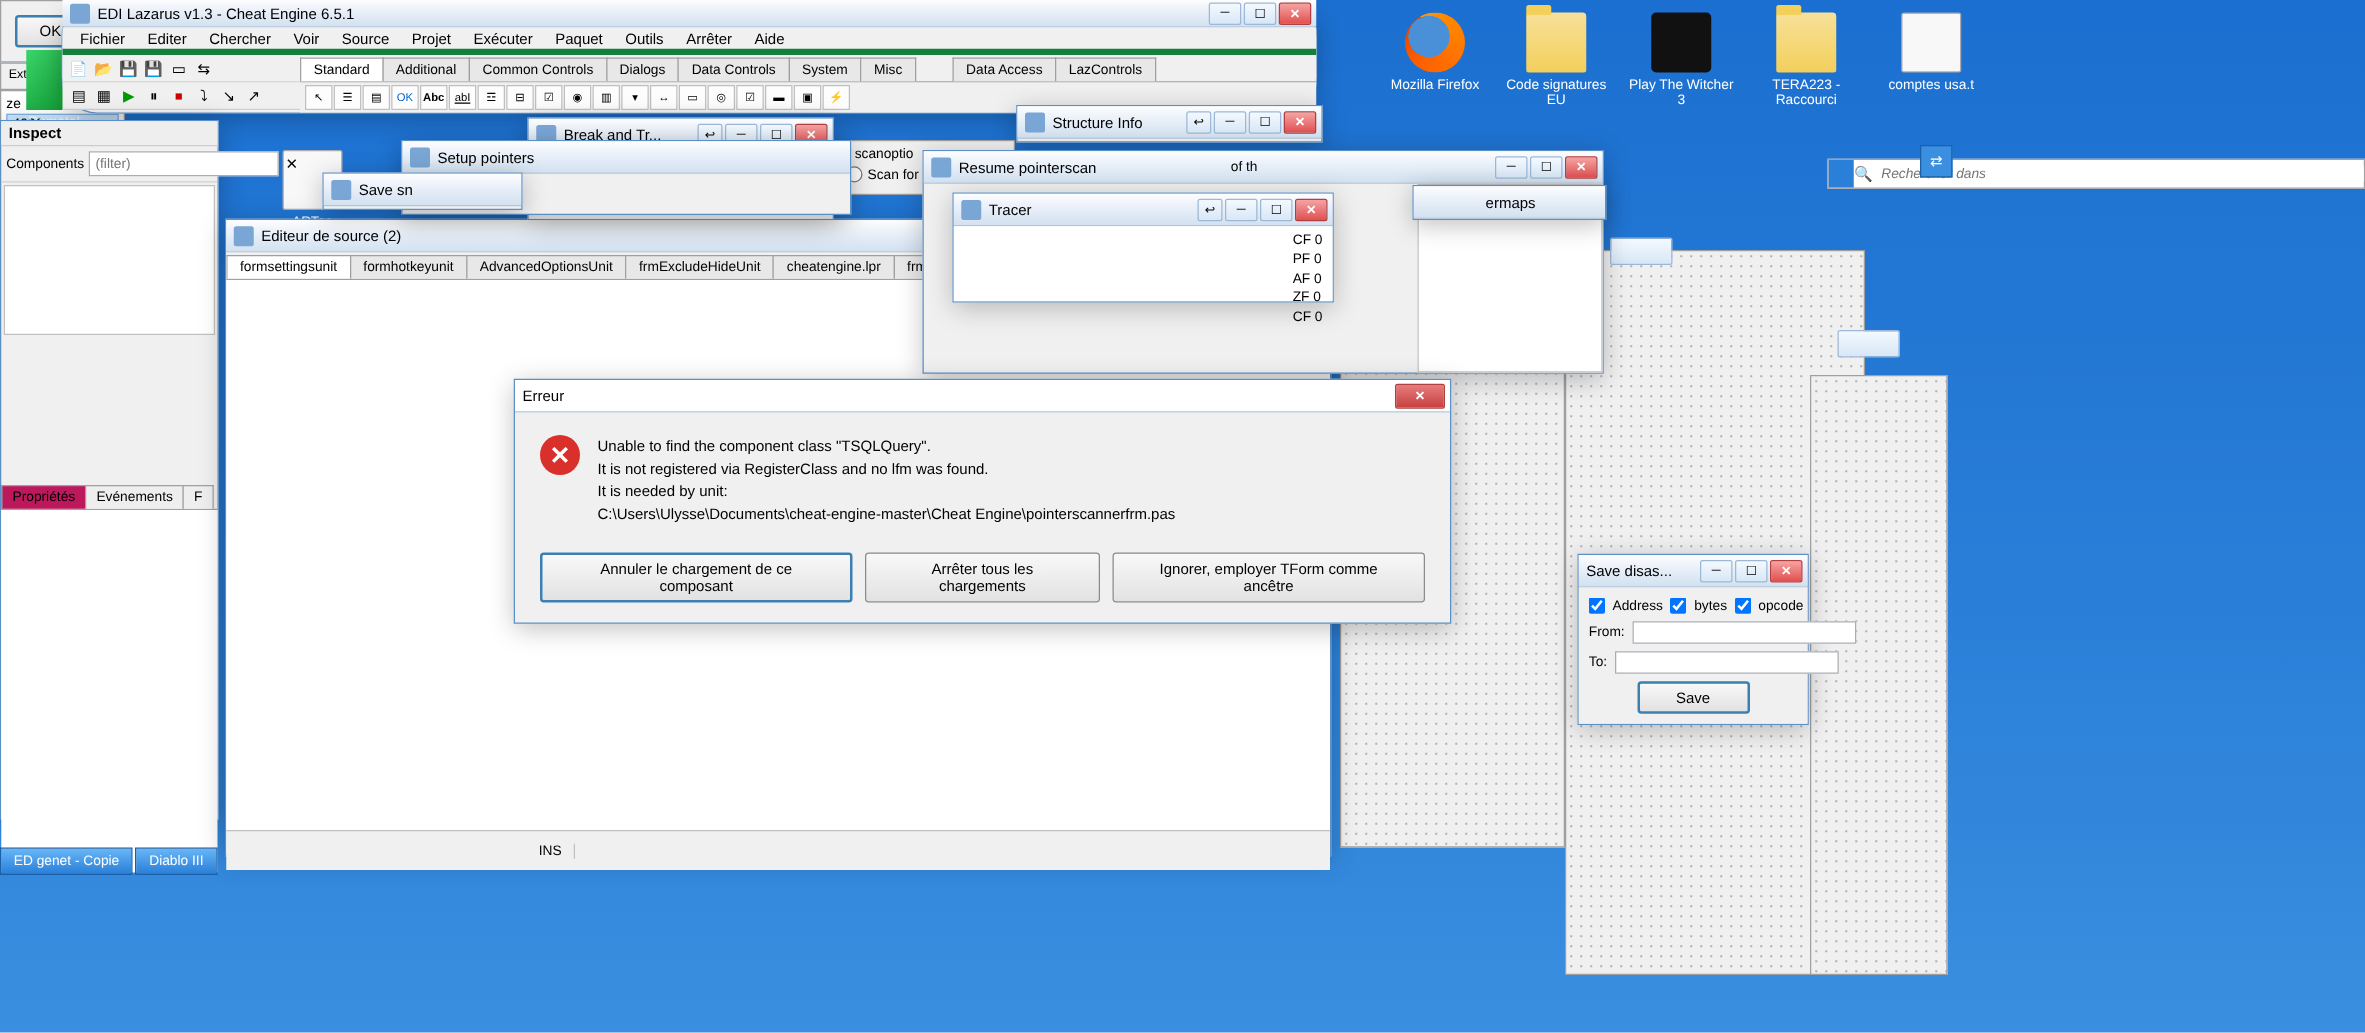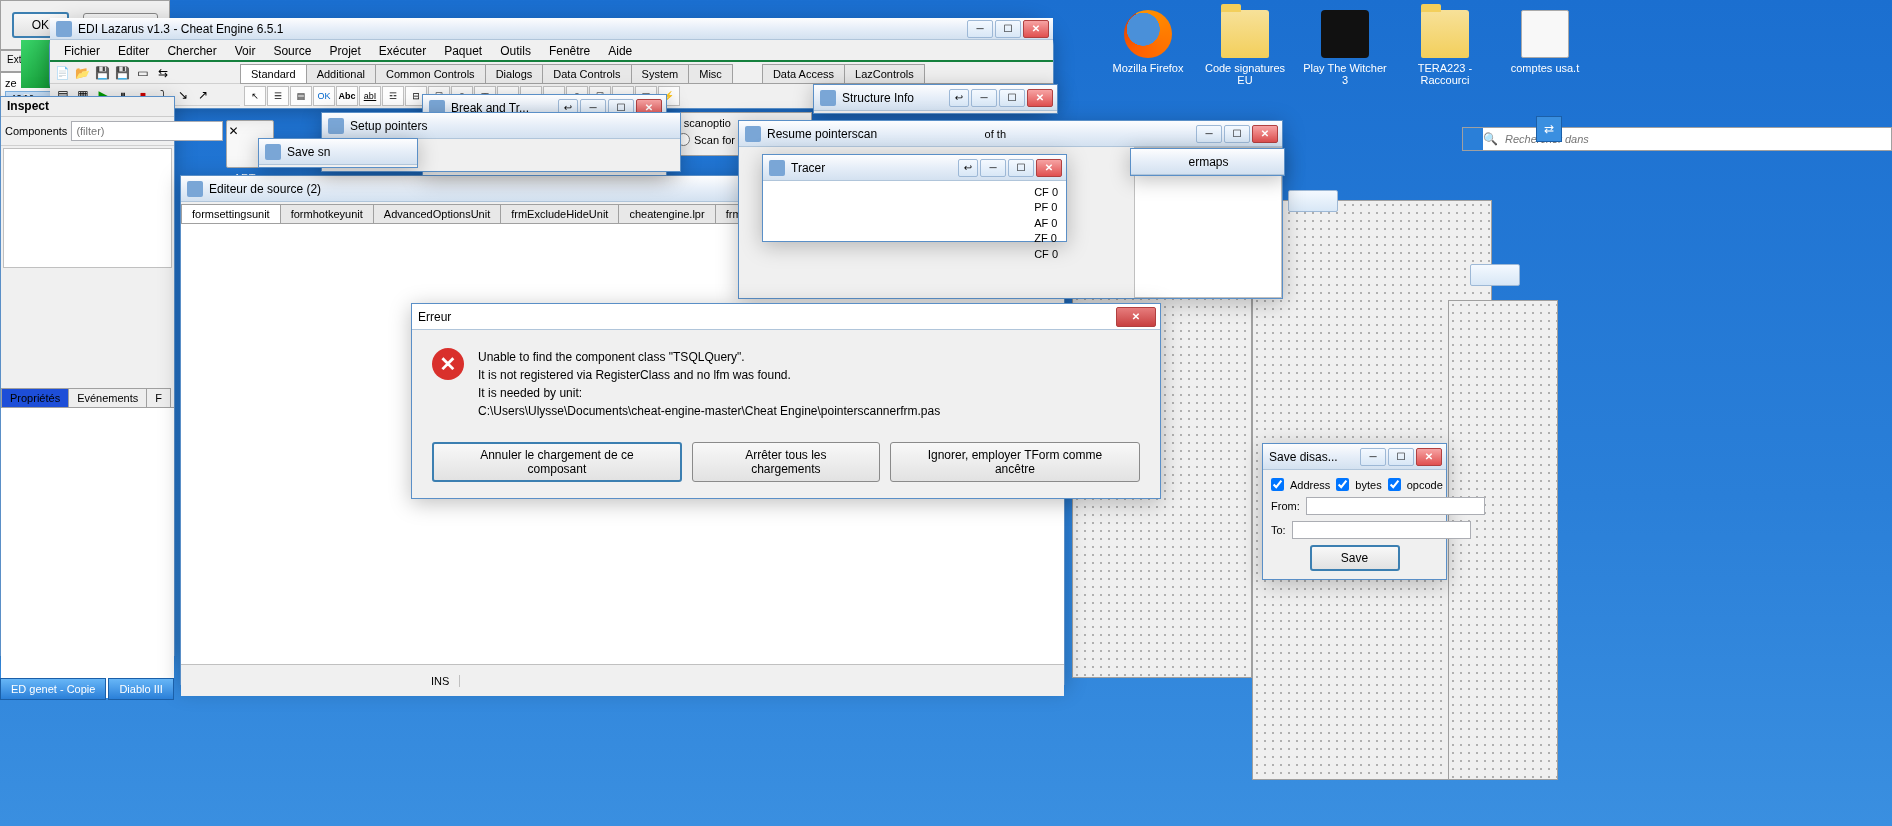--- a/index.html
+++ b/index.html
@@ -19,40 +19,40 @@
 .win { position: absolute; background:#f0f0f0; border:1px solid #5a8fc7; box-shadow: 0 4px 20px rgba(0,0,0,.25); }
 .titlebar { height: 26px; background: linear-gradient(180deg,#fdfdfe 0%,#e6eef8 50%,#d3e1f0 100%); border-bottom:1px solid #b0c5da; display:flex; align-items:center; padding:0 4px 0 6px; font-size:12px; color:#000; }
 .titlebar .ticon { width:16px; height:16px; margin-right:6px; background:#7aa6d6; border-radius:2px; }
 .titlebar .title { flex:1; white-space:nowrap; overflow:hidden; text-overflow:ellipsis; }
 .winbtns { display:flex; gap:2px; }
 .winbtn { width:26px; height:18px; border:1px solid #9db8d6; background:linear-gradient(180deg,#f4f9ff,#d8e7f6); border-radius:2px; display:flex; align-items:center; justify-content:center; font-size:10px; cursor:pointer; }
 .winbtn.close { background:linear-gradient(180deg,#f6a3a3,#e05050); border-color:#b04040; color:#fff; font-weight:bold; }
 .winbtn.arrow { width:20px; }
 
 
-.ide { left:49px; top:18px; width:1005px; border-top:none;border-radius:29px; }
+.ide { left:49px; top:0; width:1005px; border-top:none;border-radius:29px; }
 .ide .titlebar { height:22px; }
-.menubar { height:22px; background:#f0f0f0; display:flex; align-items:flex-end; padding:0 6px; gap:2px; border-bottom:2px solid #15803d; }
+.menubar { height:22px; background:#f0f0f0; display:flex; align-items:flex-start; padding:0 6px; gap:2px; border-bottom:5px solid #15803d; }
 .menuitem { padding:2px 8px; cursor:pointer; }
 .toolbar-row { height:22px; background:#f0f0f0; border-bottom:1px solid #d0d0d0; display:flex; align-items:center; padding:0 4px; gap:2px; }
 .tbtn { width:18px; height:18px; border:1px solid transparent; display:flex; align-items:center; justify-content:center; cursor:pointer; }
 .tab-strip { height:22px; background:#f0f0f0; display:flex; align-items:flex-end; padding-left:240px; border-bottom:1px solid #a0a0a0; }
 .ctab { padding:3px 10px; border:1px solid #a0a0a0; border-bottom:none; background:#e8e8e8; margin-right:-1px; font-size:11px; cursor:pointer;margin-top:16px; }
 .ctab.active { background:#fff; }
 .palette-row { height:24px; background:#f0f0f0; display:flex; align-items:center; padding:0 4px; gap:1px; }
 .pbtn { width:22px; height:20px; border:1px solid #c0c0c0; background:#fdfdfd; cursor:pointer; font-size:9px; display:flex; align-items:center; justify-content:center; }
 
 
 .inspector { left:0; top:96px; width:175px; height:560px; background:#f0f0f0; }
 .insp-header { height:20px; font-weight:bold; padding:2px 6px; border-bottom:1px solid #ccc; background:#eee; }
 .insp-row { display:flex; align-items:center; padding:4px; gap:4px; border-bottom:1px solid #d0d0d0; }
 .insp-row input { flex:1; height:20px; border:1px solid #abadb3; padding:0 4px; font-size:11px; }
 .insp-tabs { display:flex; border-bottom:1px solid #a0a0a0; margin-top:120px; }
 .insp-tab { padding:3px 8px; border:1px solid #a0a0a0; border-bottom:none; background:#eee; font-size:11px; margin-right:-1px; cursor:pointer; }
-.insp-tab.active { background:#1d4ed8; }
+.insp-tab.active { background:#be185d; }
 .insp-body { background:#fff; height:290px; border-top:none; }
 
 
 .editor { left:180px; top:175px; width:885px; height:510px; }
 .ed-tabs { height:22px; display:flex; background:#f0f0f0; align-items:flex-end; border-bottom:1px solid #a0a0a0; overflow:hidden; }
 .ed-tab { padding:3px 10px; border:1px solid #a0a0a0; border-bottom:none; background:#e8e8e8; font-size:11px; margin-right:-1px; cursor:pointer; white-space:nowrap; }
 .ed-tab.active { background:#fff;margin-top:16px; }
 .ed-nav { width:18px; height:18px; border:1px solid #a0a0a0; background:#eee; cursor:pointer; display:flex; align-items:center; justify-content:center; margin:1px; }
 .ed-body { background:#fff; height:440px; }
 .statusbar { height:32px; background:#f0f0f0; border-top:1px solid #c0c0c0; display:flex; align-items:center; font-size:11px; }
@@ -166,21 +166,21 @@
   <div class="menubar">
     <span class="menuitem">Fichier</span>
     <span class="menuitem">Editer</span>
     <span class="menuitem">Chercher</span>
     <span class="menuitem">Voir</span>
     <span class="menuitem">Source</span>
     <span class="menuitem">Projet</span>
     <span class="menuitem">Exécuter</span>
     <span class="menuitem">Paquet</span>
     <span class="menuitem">Outils</span>
-    <span class="menuitem">Fenêtre</span>
+    <span class="menuitem">Arrêter</span>
     <span class="menuitem">Aide</span>
   </div>
   <div style="display:flex">
     <div style="width:190px">
       <div class="toolbar-row">
         <span class="tbtn">📄</span>
         <span class="tbtn">📂</span>
         <span class="tbtn">💾</span>
         <span class="tbtn">💾</span>
         <span class="tbtn">▭</span>

